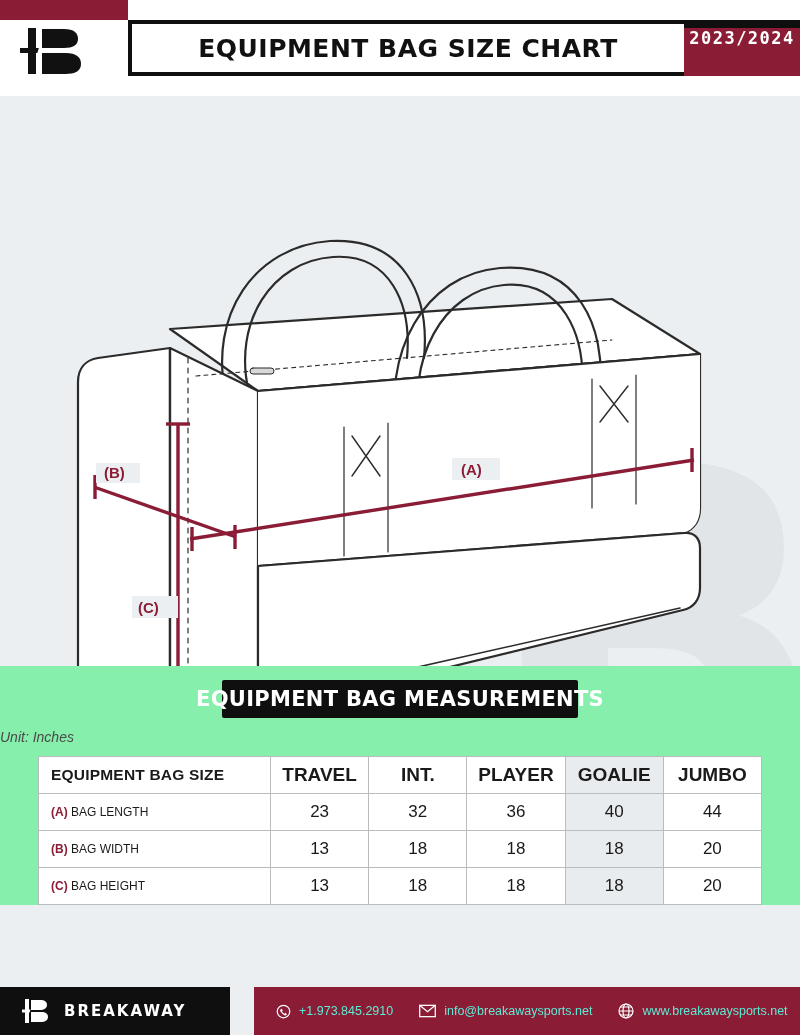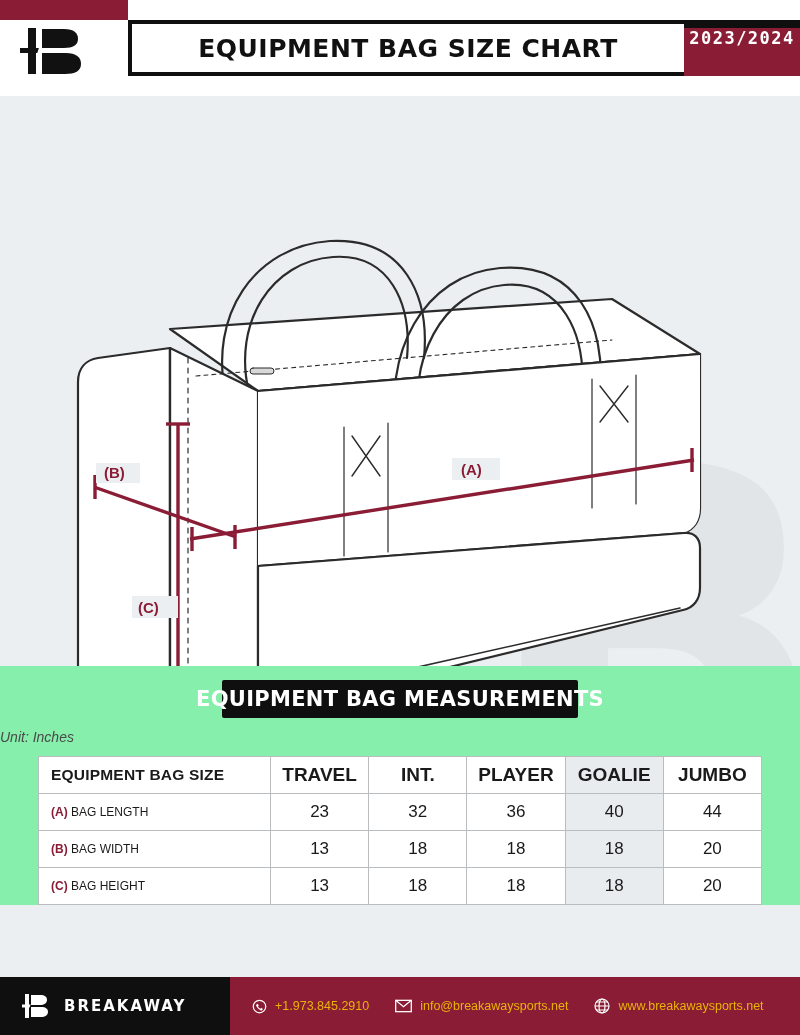--- a/index.html
+++ b/index.html
@@ -160,22 +160,23 @@
     color: #8a1c35;
     font-weight: bold;
   }
   td.highlight, th.highlight { background: #e9ecee; }
 
   
   .footer {
     position: absolute;
     left: 0; bottom: 0;
     width: 800px;
-    height: 58px;
-    display: flex;
+    height: 48px;
+    display: flex;
+    gap: 24px;
   }
   .footer-brand {
     width: 230px;
     background: #0f0f0f;
     display: flex;
     align-items: center;
     padding-left: 22px;
     gap: 12px;
   }
   .footer-brand .fb-logo { width: 30px; height: 30px; }
@@ -191,21 +192,21 @@
     background: #8a1c35;
     display: flex;
     align-items: center;
     gap: 26px;
     padding-left: 22px;
   }
   .contact-item {
     display: flex;
     align-items: center;
     gap: 8px;
-    color: #eab308;
+    color: #5eead4;
     font-size: 12.5px;
   }
   .contact-item svg { display: block; }
 </style>
 </head>
 <body>
 
 <div class="page">
 
   <div class="header">

